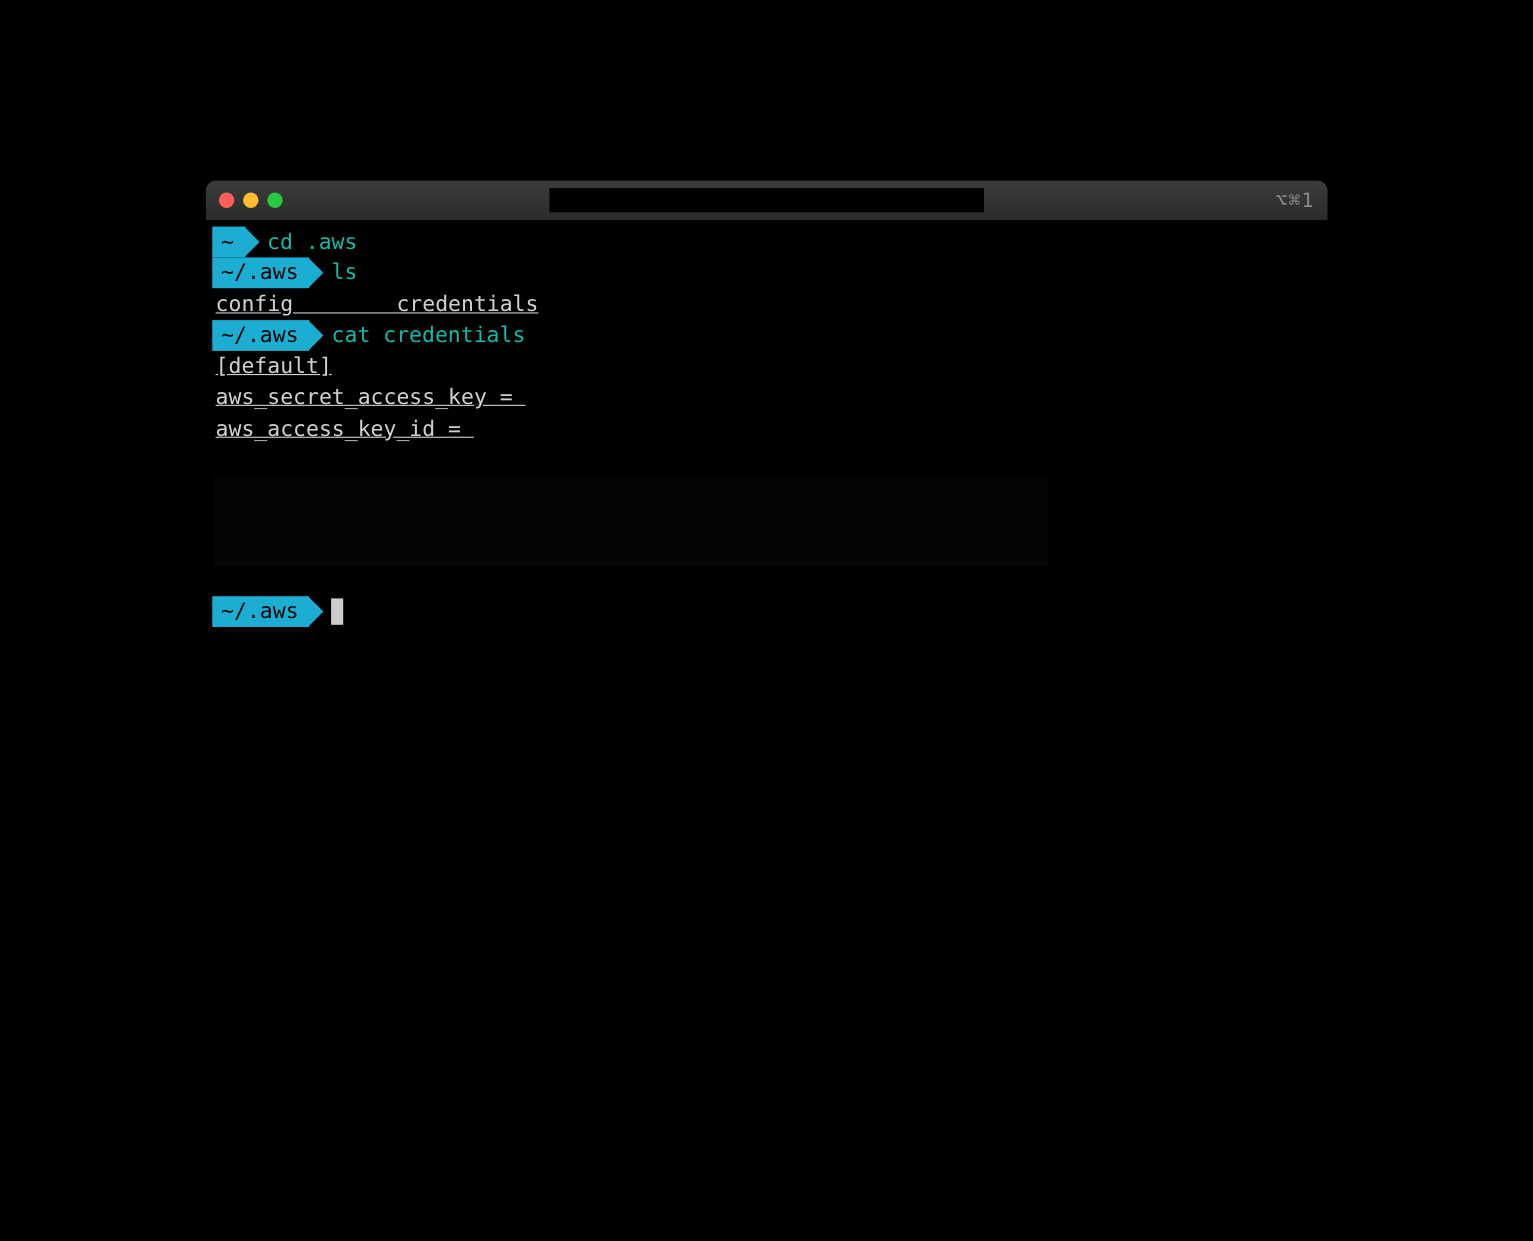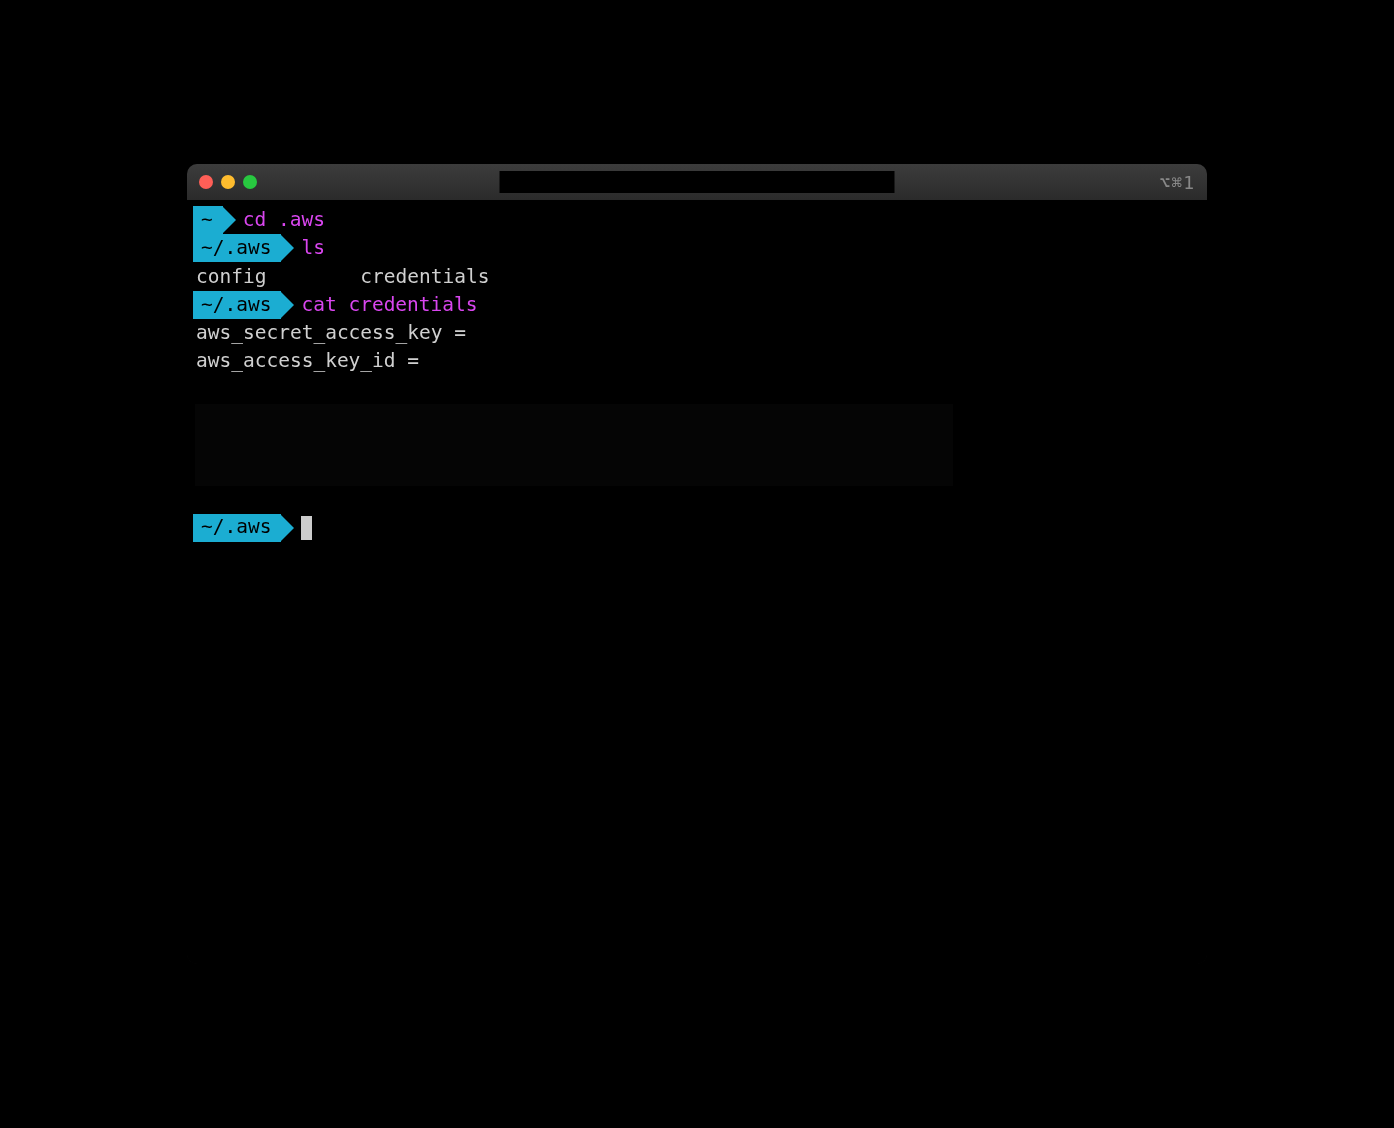--- a/index.html
+++ b/index.html
@@ -90,27 +90,28 @@
       right: -13px;
       top: 0;
       width: 0;
       height: 0;
       border-top: 14px solid transparent;
       border-bottom: 14px solid transparent;
       border-left: 14px solid #1badd2;
     }
     .cmd-text {
       margin-left: 20px;
-      color: #d946ef;
+      color: #14b8a6;
       white-space: pre;
     }
     .output-text {
       color: #d0d0d0;
       white-space: pre;
       margin-left: 3px;
+      text-decoration: underline;
     }
     .redacted {
       display: inline-block;
       background: #000;
       height: 24px;
       vertical-align: middle;
     }
     .redacted-block {
       background: #050505;
       margin-left: 2px;
@@ -156,20 +157,23 @@
     <div class="line">
       <span class="output-text">config        credentials</span>
       <span class="redacted" style="width: 410px; margin-left: 30px;"></span>
     </div>
 
     <div class="line">
       <span class="prompt-segment">~/.aws</span>
       <span class="cmd-text">cat credentials</span>
     </div>
 
+    <div class="line">
+      <span class="output-text">[default]</span>
+    </div>
 
     <div class="line">
       <span class="output-text">aws_secret_access_key = </span>
       <span class="redacted" style="width: 530px;"></span>
     </div>
 
     <div class="line">
       <span class="output-text">aws_access_key_id = </span>
       <span class="redacted" style="width: 265px;"></span>
     </div>

